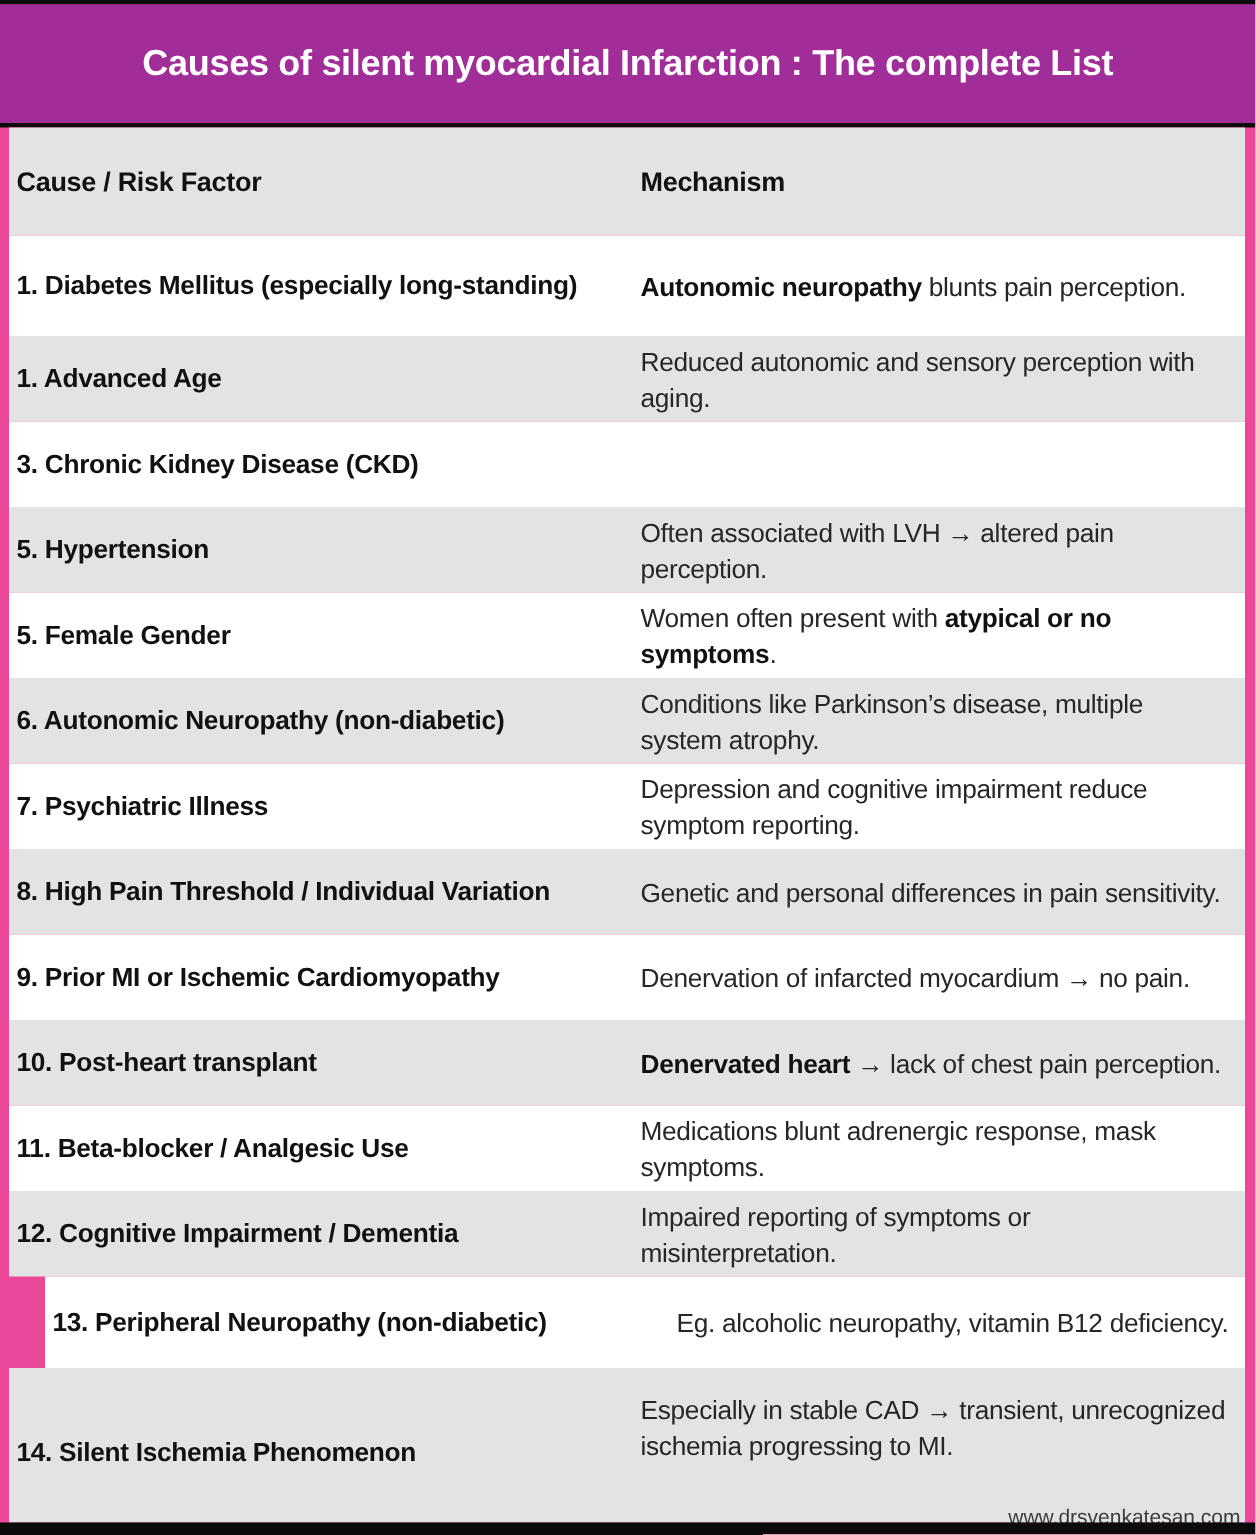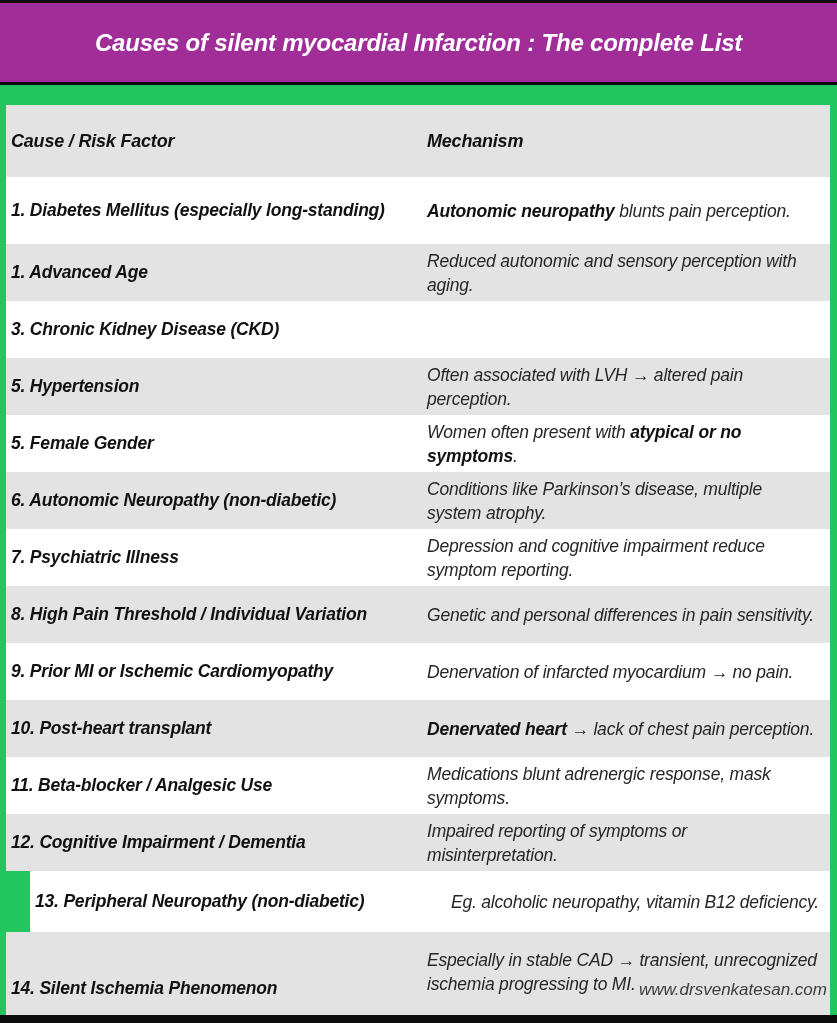--- a/index.html
+++ b/index.html
@@ -1,25 +1,24 @@
 <!DOCTYPE html>
 <html><head>
 <meta charset="utf-8">
 <style>
   * { margin: 0; padding: 0; box-sizing: border-box; }
   html, body { background: #ffffff; }
   .page {
     position: relative;
     width: 837px;
     height: 1023px;
-    background: #22c55e;
+    background: #ec4899;
     overflow: hidden;
     font-family: "Liberation Sans", sans-serif;
     color: #161616;
-    font-style: italic;
   }
   .top-bar {
     width: 100%;
     height: 3px;
     background: #0b0b0b;
   }
   .banner {
     width: 100%;
     height: 79px;
     background: #a12d99;
@@ -42,21 +41,20 @@
     margin: 0 7px 0 6px;
   }
   .row {
     display: flex;
     align-items: center;
     min-height: 57px;
   }
   .row.header-row {
     min-height: 72px;
     background: #e3e3e3;
-    margin-top: 20px;
   }
   #rows .row:nth-child(odd)  { background: #ffffff; }
   #rows .row:nth-child(even) { background: #e3e3e3; }
   #rows .row:nth-child(1)  { min-height: 67px; }
   #rows .row:nth-child(13) { min-height: 61px; margin-left: 24px; }
   #rows .row:nth-child(14) { min-height: 103px; align-items: flex-start; padding-top: 12px; }
   #rows .row:nth-child(14) .cause-cell { padding-top: 32px; }
   .cell {
     letter-spacing: -0.2px;
   }
@@ -79,22 +77,22 @@
   .mech-cell b { color: #111111; }
   .header-row .cause-cell,
   .header-row .mech-cell {
     font-weight: 700;
     font-size: 18px;
     color: #111111;
   }
   .footer-site {
     position: absolute;
     right: 10px;
-    bottom: 23px;
-    font-size: 17px;
+    bottom: 4px;
+    font-size: 14px;
     color: #3c3c3c;
     letter-spacing: 0;
   }
   .bottom-bar {
     position: absolute;
     left: 0;
     bottom: 0;
     width: 100%;
     height: 8px;
     background: #0b0b0b;

